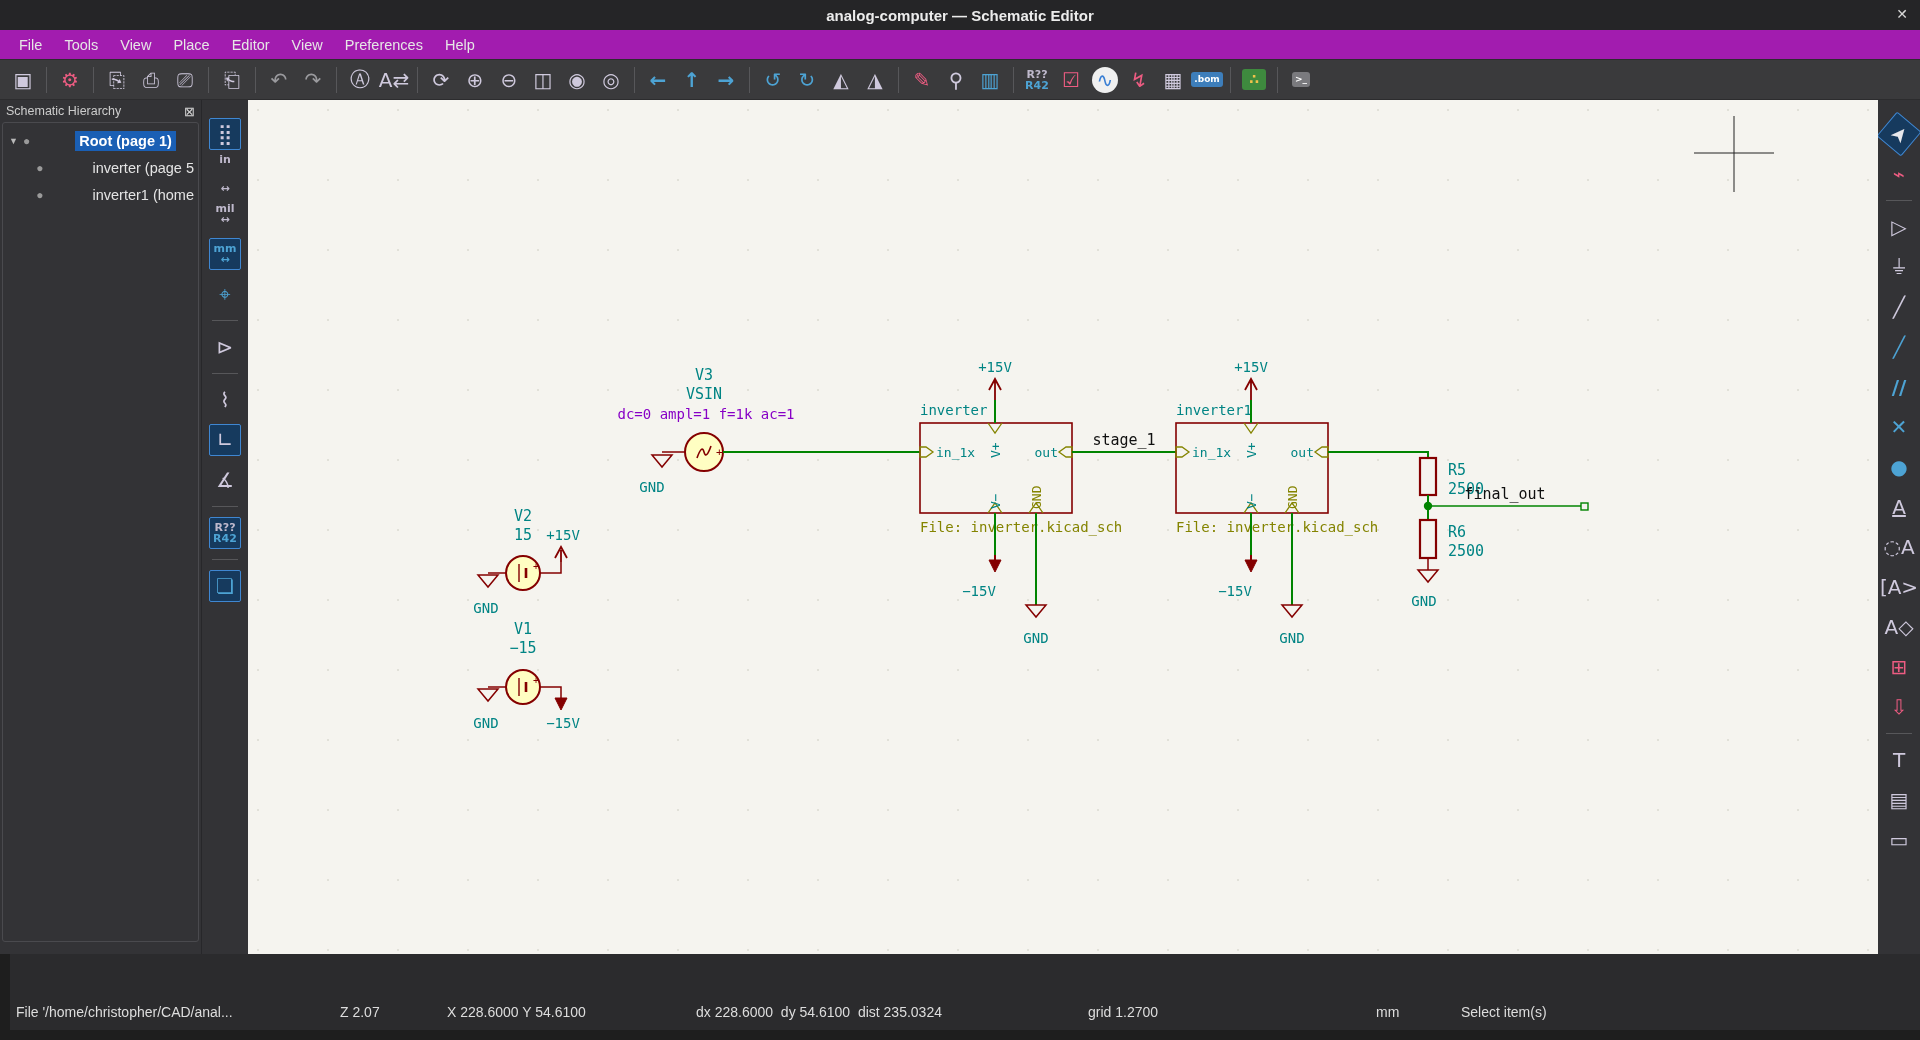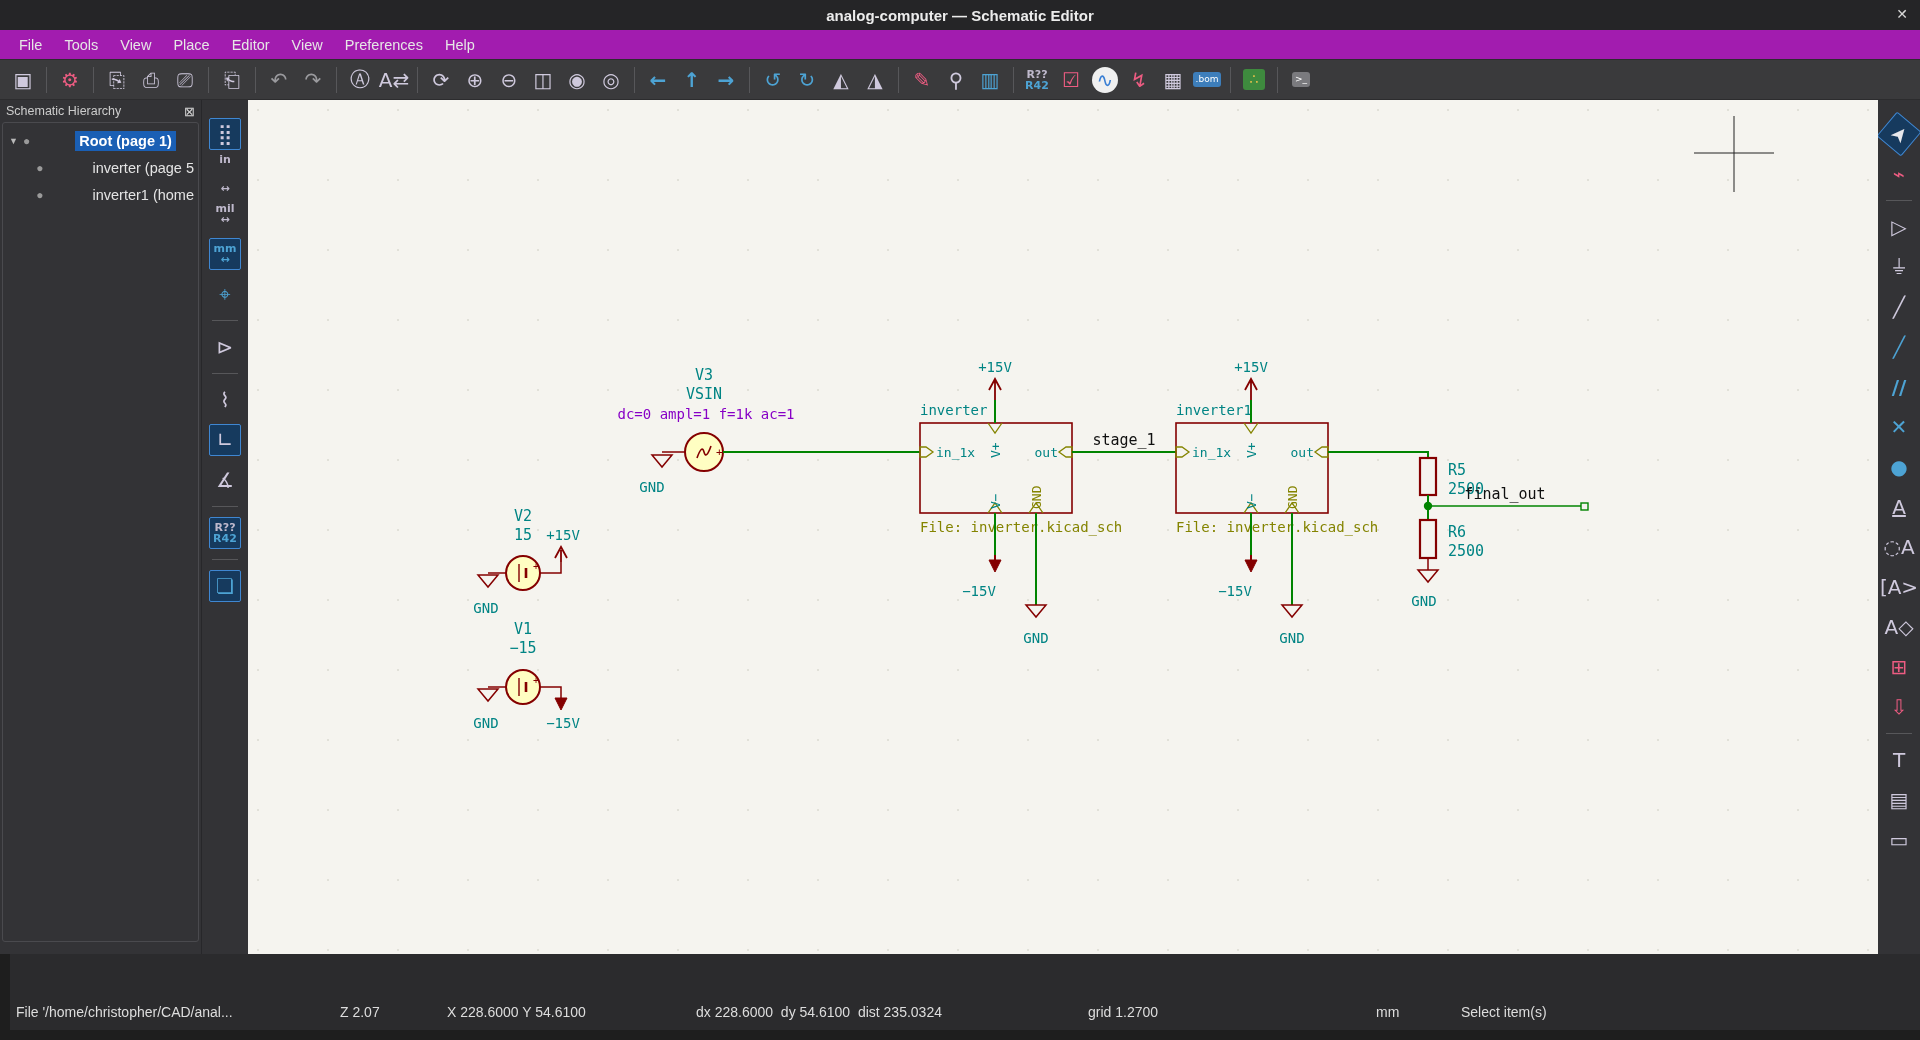--- a/index.html
+++ b/index.html
@@ -17,21 +17,21 @@
   #menubar span { color:#e6e6e6; font-size:14.5px; padding:4px 11px; }
   
   #toolbar-top { position:absolute; left:0; top:60px; width:1920px; height:40px;
                  background:#3a3a3c; border-bottom:1px solid #2c2c2e;
                  display:flex; align-items:center; padding-left:6px; }
   .tbtn { width:32px; height:32px; margin:0 1px; display:flex; align-items:center; justify-content:center;
           color:#cfc9dd; font-size:20px; border:1px solid transparent; border-radius:2px;
           font-family:"DejaVu Sans", sans-serif; flex:0 0 auto; }
   .tbtn.sel { background:#163a5e; border-color:#3f87d2; }
   .tbtn .stack { display:flex; flex-direction:column; align-items:center; line-height:11px; font-size:11px; font-weight:bold; }
-  .tbtn .badge { font-size:9px; font-weight:normal; color:#fff; border-radius:3px; padding:3px 3px; line-height:9px; }
+  .tbtn .badge { font-size:9px; font-weight:bold; color:#fff; border-radius:3px; padding:3px 3px; line-height:9px; }
   .tsep { width:1px; height:26px; background:#57575a; margin:0 6px; flex:0 0 auto; }
   .vsep { width:26px; height:1px; background:#57575a; margin:6px 0; flex:0 0 auto; }
   #toolbar-left  { position:absolute; left:202px; top:100px; width:46px; height:854px;
                    background:#333336; display:flex; flex-direction:column; align-items:center; padding-top:14px; }
   #toolbar-left .tbtn, #toolbar-right .tbtn { margin:4px 0; }
   #toolbar-right { position:absolute; left:1878px; top:100px; width:42px; height:854px;
                    background:#333336; display:flex; flex-direction:column; align-items:center; padding-top:14px; }
   
   #hier { position:absolute; left:0; top:100px; width:202px; height:854px;
           background:#333336; border-right:1px solid #27272a; }

